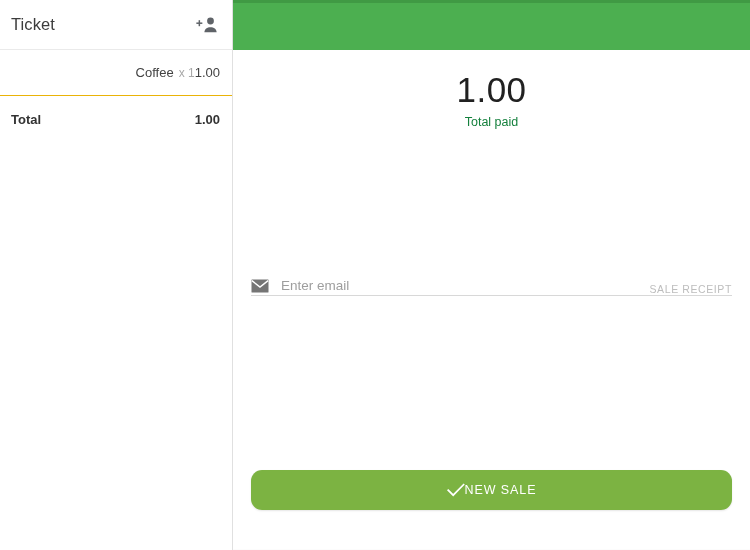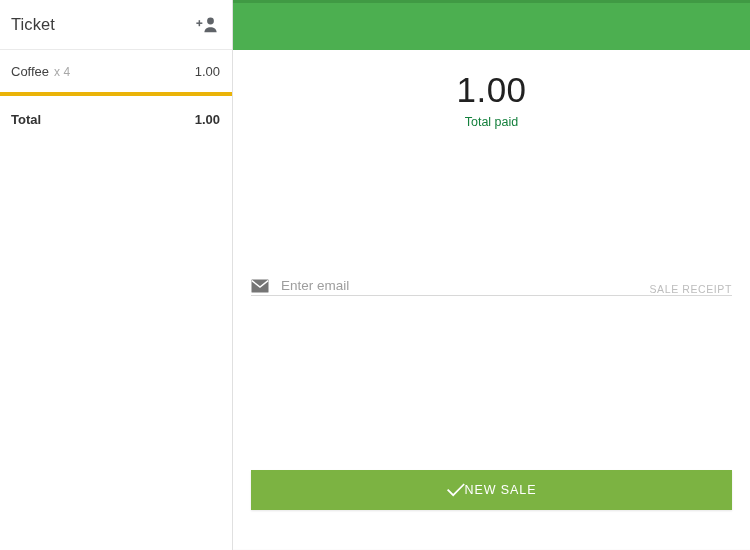--- a/index.html
+++ b/index.html
@@ -64,21 +64,22 @@
   }
   .ticket-row {
     height: 46px;
     display: flex;
     align-items: center;
     justify-content: space-between;
     padding: 0 12px 0 11px;
     box-sizing: border-box;
   }
   .ticket-row.item {
-    border-bottom: 4px solid #eab308;
+    border-bottom: 1px solid #eab308;
+    justify-content: flex-end;
   }
   .row-left {
     font-size: 13px;
     color: #424242;
     display: flex;
     align-items: baseline;
     gap: 5px;
     white-space: nowrap;
   }
   .row-qty {
@@ -195,20 +196,21 @@
     position: absolute;
     left: 18px;
     right: 18px;
     top: 420px;
     height: 40px;
     background: #7cb342;
     display: flex;
     align-items: center;
     justify-content: center;
     box-shadow: 0 1px 2px rgba(0,0,0,0.10);
+    border-radius: 11px;
   }
   .new-sale-btn .check-icon svg { display: block; }
   .new-sale-label {
     color: #ffffff;
     font-size: 12.5px;
     letter-spacing: 0.9px;
   }
 
   .bottom-hairline {
     position: absolute;
@@ -239,21 +241,21 @@
           </svg>
         </span>
       </div>
     </div>
 
     <div class="ticket-lines">
 
       <div class="ticket-row item">
         <div class="row-left">
           <span>Coffee</span>
-          <span class="row-qty">x 4</span>
+          <span class="row-qty">x 1</span>
         </div>
         <div class="row-amount">1.00</div>
       </div>
 
       <div class="ticket-row total">
         <div class="row-left">
           <span>Total</span>
         </div>
         <div class="row-amount">1.00</div>
       </div>

